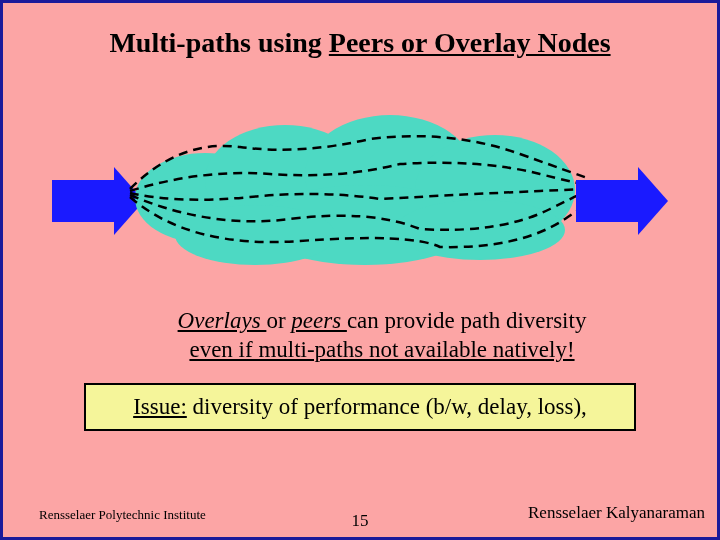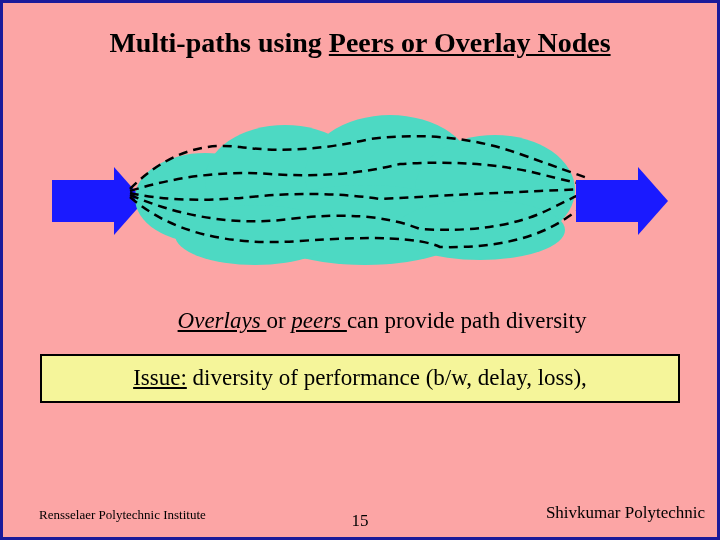--- a/index.html
+++ b/index.html
@@ -62,21 +62,21 @@
     font-size: 23px;
     color: #000;
     margin-top: 28px;
     line-height: 1.25;
     margin-left: 44px;
   }
   .caption .u { text-decoration: underline; }
   .caption .iu { text-decoration: underline; font-style: italic; }
   .issue-box {
     margin: 18px auto 0 auto;
-    width: 640px;
+    width: 552px;
     background: #f5f59a;
     border: 2px solid #000;
     padding: 8px 10px;
     text-align: center;
     font-size: 23px;
     line-height: 1.25;
   }
   .issue-box .u { text-decoration: underline; }
   .footer-left {
     position: absolute;
@@ -132,22 +132,23 @@
     </svg>
 
     <div class="arrow-right">
       <div class="arrow-body"></div>
         <div class="arrow-head"></div>
     </div>
   </div>
 
   <div class="caption">
     <span class="iu">Overlays </span><span>or </span><span class="iu">peers </span><span>can provide path diversity</span><br>
+    <span class="u">even if multi-paths not available natively!</span>
   </div>
 
   <div class="issue-box">
     <span class="u">Issue:</span><span> diversity of performance (b/w, delay, loss),</span><br>
   </div>
 
   <div class="footer-left">Rensselaer Polytechnic Institute</div>
-  <div class="footer-right">Shivkumar Polytechnic</div>
+  <div class="footer-right">Rensselaer Kalyanaraman</div>
   <div class="page-num">15</div>
 </div>
 
 </body></html>

